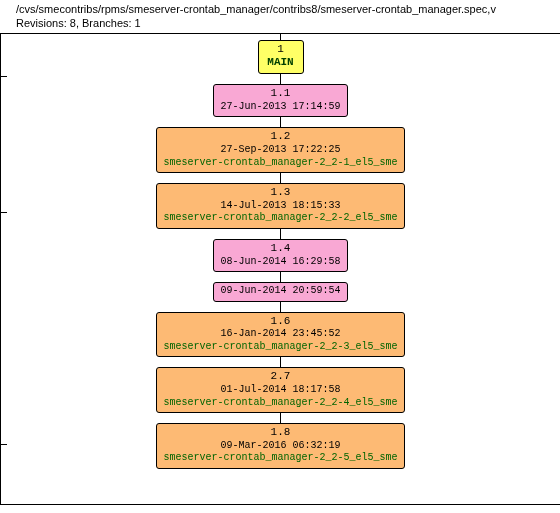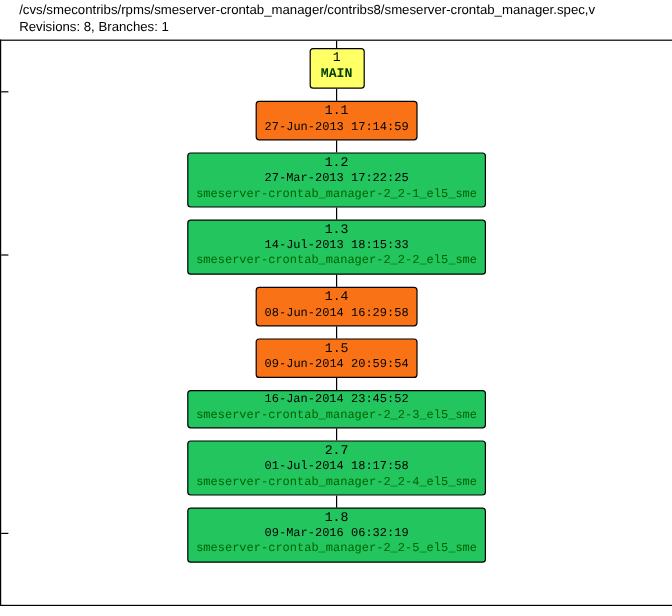--- a/index.html
+++ b/index.html
@@ -48,27 +48,27 @@
   }
   .node {
     border: 1px solid #000;
     border-radius: 3px;
     text-align: center;
     padding: 2px 6px 3px 6px;
     line-height: 1.25;
     white-space: nowrap;
     font-family: "Courier New", monospace;
     font-size: 11px;
-    background: #f97316;
+    background: #f9a8d4;
   }
   .node.main {
     background: #ffff66;
   }
   .node.tagged {
-    background: #22c55e;
+    background: #fdba74;
   }
   .rev {
     font-weight: normal;
     font-family: "Courier New", monospace;
     font-size: 11px;
   }
   .branch-label {
     font-weight: bold;
     color: #004000;
   }
@@ -115,21 +115,21 @@
 
     <div class="node">
       <div class="rev">1.1</div>
       <div class="date">27-Jun-2013 17:14:59</div>
     </div>
 
     <div class="vline" style="height:10px;"></div>
 
     <div class="node tagged">
       <div class="rev">1.2</div>
-      <div class="date">27-Mar-2013 17:22:25</div>
+      <div class="date">27-Sep-2013 17:22:25</div>
       <div class="tag">smeserver-crontab_manager-2_2-1_el5_sme</div>
     </div>
 
     <div class="vline" style="height:10px;"></div>
 
     <div class="node tagged">
       <div class="rev">1.3</div>
       <div class="date">14-Jul-2013 18:15:33</div>
       <div class="tag">smeserver-crontab_manager-2_2-2_el5_sme</div>
     </div>
@@ -137,27 +137,27 @@
     <div class="vline" style="height:10px;"></div>
 
     <div class="node">
       <div class="rev">1.4</div>
       <div class="date">08-Jun-2014 16:29:58</div>
     </div>
 
     <div class="vline" style="height:10px;"></div>
 
     <div class="node">
-      <div class="rev">1.5</div>
       <div class="date">09-Jun-2014 20:59:54</div>
     </div>
 
     <div class="vline" style="height:10px;"></div>
 
     <div class="node tagged">
+      <div class="rev">1.6</div>
       <div class="date">16-Jan-2014 23:45:52</div>
       <div class="tag">smeserver-crontab_manager-2_2-3_el5_sme</div>
     </div>
 
     <div class="vline" style="height:10px;"></div>
 
     <div class="node tagged">
       <div class="rev">2.7</div>
       <div class="date">01-Jul-2014 18:17:58</div>
       <div class="tag">smeserver-crontab_manager-2_2-4_el5_sme</div>

